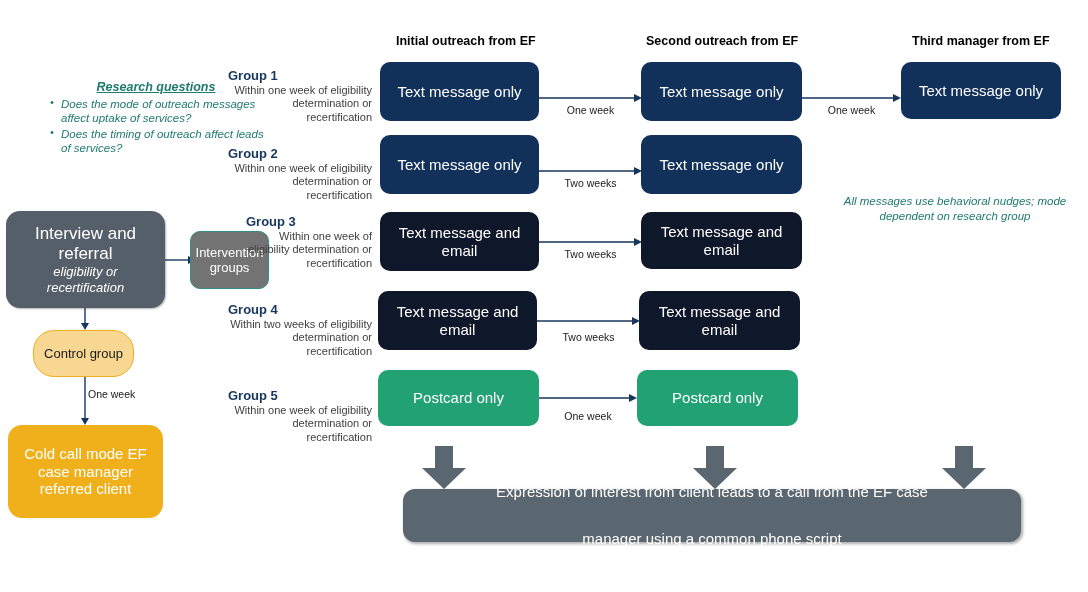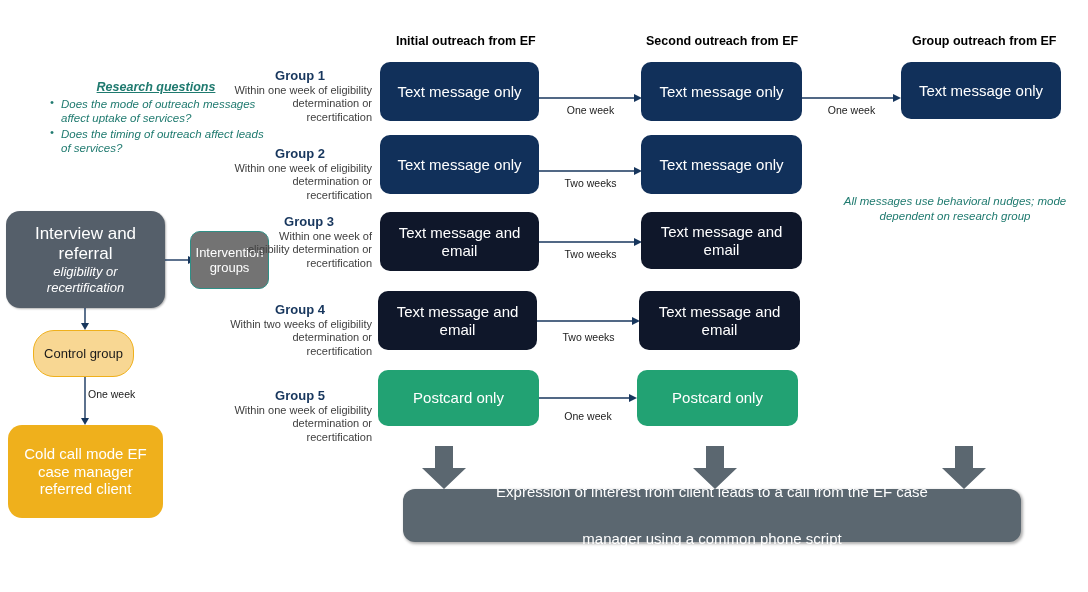--- a/index.html
+++ b/index.html
@@ -18,21 +18,21 @@
   .node-amber{background:#f8d793;color:#1a1a1a;border:1.5px solid #efb01c;border-radius:21px;}
   .node-orange{background:#efb01c;color:#ffffff;border-radius:14px;}
   .node-navy{background:#11305a;color:#ffffff;border-radius:10px;}
   .node-teal{background:#0f172a;color:#ffffff;border-radius:10px;}
   .node-green{background:#22a273;color:#ffffff;border-radius:10px;}
   .node-slate{background:#5b6770;color:#ffffff;border-radius:12px;
               box-shadow:1.5px 1.5px 3px rgba(0,0,0,.32);}
 
   
   .hdr{font-size:12.5px;font-weight:bold;color:#000000;white-space:nowrap;}
-  .glabel{font-size:13px;font-weight:bold;color:#17365d;text-align:center;}
+  .glabel{font-size:13px;font-weight:bold;color:#17365d;text-align:left;}
   .gdesc{font-size:11px;color:#404040;text-align:right;line-height:1.22;margin-top:1px;}
   .conn-lbl{font-size:10.5px;color:#1a1a1a;white-space:nowrap;text-align:center;}
   .note{font-size:11.5px;font-style:italic;color:#1f7a6f;text-align:center;line-height:1.3;}
   .rq-title{font-size:12.5px;font-weight:bold;font-style:italic;color:#1f7a6f;
             text-decoration:underline;text-align:center;}
   .rq-list{margin:3px 0 0 0;padding:0;list-style:none;}
   .rq-list li{font-size:11.5px;font-style:italic;color:#1f7a6f;line-height:1.26;
               position:relative;padding-left:13px;margin-bottom:1px;}
   .rq-list li:before{content:"\2022";position:absolute;left:2px;top:-1px;font-size:11px;}
 
@@ -40,21 +40,21 @@
   .mid{font-size:15px;}
   .sml{font-size:13px;}
   .ital{font-style:italic;}
   svg{position:absolute;overflow:visible;}
 </style>
 </head>
 <body>
 
 <div class="abs hdr" style="left:396px;top:34px;">Initial outreach from EF</div>
 <div class="abs hdr" style="left:646px;top:34px;">Second outreach from EF</div>
-<div class="abs hdr" style="left:912px;top:34px;">Group outreach from EF</div>
+<div class="abs hdr" style="left:912px;top:34px;">Third manager from EF</div>
 
 <div class="abs" style="left:48px;top:80px;width:216px;">
   <div class="rq-title">Research questions</div>
   <ul class="rq-list">
     <li>Does the mode of outreach messages affect uptake of services?</li>
     <li>Does the timing of outreach affect leads of services?</li>
   </ul>
 </div>
 
 <div class="node node-gray" style="left:6px;top:211px;width:159px;height:97px;flex-direction:column;">

